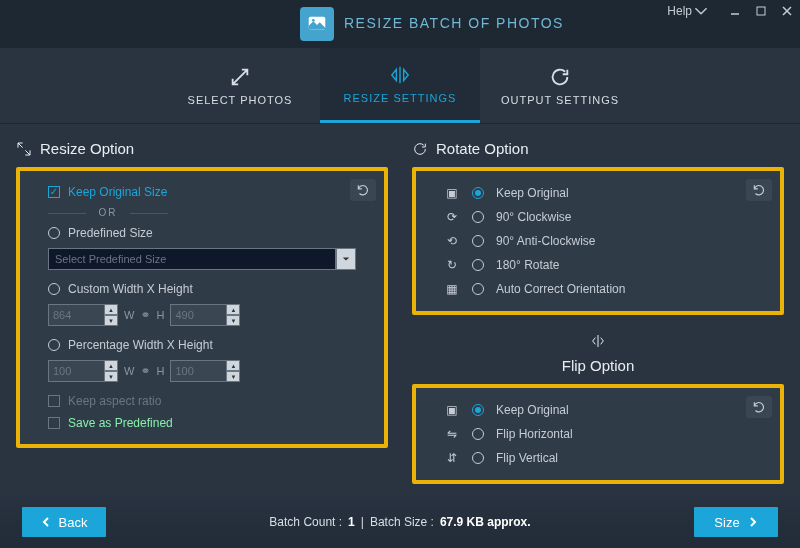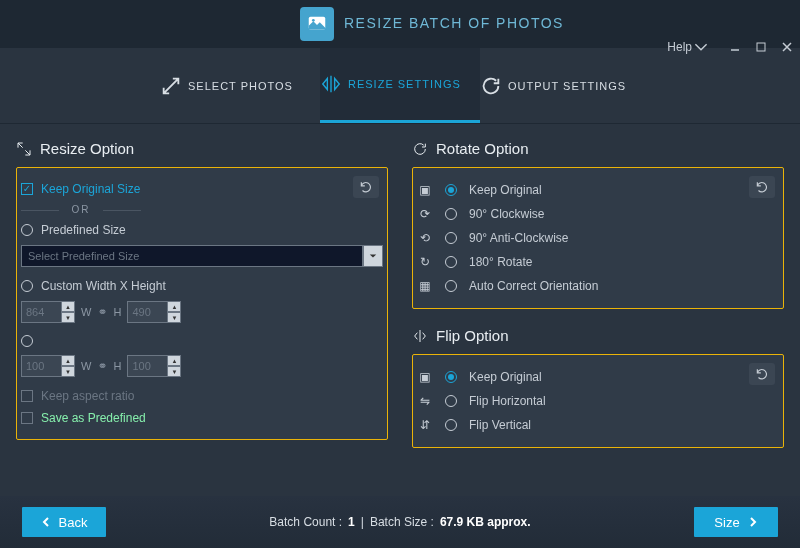--- a/index.html
+++ b/index.html
@@ -5,38 +5,38 @@
   * { box-sizing: border-box; margin: 0; padding: 0; font-family: "Segoe UI", Arial, sans-serif; }
   body { width: 800px; height: 548px; background: #2a3440; overflow: hidden; color: #c5ccd4; font-size: 12px; }
 
   
   .header { height: 48px; background: #1e2833; display: flex; align-items: center; padding: 0 8px 0 300px; position: relative; }
   .logo-box { width: 34px; height: 34px; background: #45a4ce; border-radius: 4px; display: flex; align-items: center; justify-content: center; margin-right: 10px; }
   .logo-box svg { width: 22px; height: 22px; }
   .title-block { display: flex; flex-direction: column; line-height: 1.1; }
   .title-block .app-title { font-size: 16px; font-weight: 600; color: #e8edf1; letter-spacing: 1px; }
   .title-block .subtitle { font-size: 14px; color: #6fb8d6; letter-spacing: 1.5px; }
-  .win-controls { position: absolute; right: 6px; top: 4px; display: flex; align-items: center; gap: 12px; margin-top: 36px; }
+  .win-controls { position: absolute; right: 6px; top: 4px; display: flex; align-items: center; gap: 12px; }
   .help-link { color: #c5ccd4; font-size: 12px; display: flex; align-items: center; gap: 2px; cursor: pointer; margin-right: 8px;}
   .win-btn { width: 14px; height: 14px; display: flex; align-items: center; justify-content: center; cursor: pointer; }
 
   
   .tabbar { height: 76px; display: flex; justify-content: center; gap: 0; border-bottom: 1px solid #1e2833; }
-  .tab { width: 160px; display: flex; flex-direction: row; align-items: center; gap: 6px; cursor: pointer; }
+  .tab { width: 160px; display: flex; flex-direction: column; align-items: center; justify-content: center; gap: 6px; cursor: pointer; }
   .tab .tab-icon { color: #d8dee4; }
   .tab .tab-label { font-size: 11px; letter-spacing: 1px; color: #d8dee4; }
   .tab.active { background: #222c38; border-bottom: 3px solid #1ba5d8; }
   .tab.active .tab-label, .tab.active .tab-icon { color: #1ba5d8; }
 
   
   .main { display: flex; padding: 10px 16px 0 16px; gap: 24px; }
   .col { flex: 1; }
   .section-title { font-size: 15px; color: #e8edf1; padding: 6px 0 10px 0; display: flex; align-items: center; gap: 8px; }
-  .panel { background: #303b48; border: 1px solid #eab308; border-radius: 2px; padding: 10px 4px; position: relative; }
-  .panel + .section-title { margin-top: 12px; }
+  .panel { background: #303b48; border: 4px solid #eab308; border-radius: 2px; padding: 10px 28px; position: relative; }
+  .panel + .section-title { margin-top: 12px; flex-direction: column; }
 
   .reset-btn { position: absolute; right: 8px; top: 8px; width: 26px; height: 22px; background: #3b4653; border-radius: 3px; display: flex; align-items: center; justify-content: center; cursor: pointer; }
 
   .checkrow { display: flex; align-items: center; gap: 8px; padding: 4px 0; }
   .cb { width: 12px; height: 12px; border: 1px solid #1ba5d8; display: inline-flex; align-items: center; justify-content: center; }
   .cb.checked::after { content: "✓"; color: #1ba5d8; font-size: 10px; line-height: 1; }
   .cb.gray { border-color: #6b7683; }
   .or-div { text-align: center; color: #8b96a3; font-size: 10px; letter-spacing: 2px; margin: 4px 0; position: relative; width: 120px; }
   .or-div::before, .or-div::after { content: ""; position: absolute; top: 50%; width: 38px; height: 1px; background: #4a5562; }
   .or-div::before { left: 0; } .or-div::after { right: 0; }
@@ -46,21 +46,21 @@
   .radio.sel::after { content: ""; width: 6px; height: 6px; background: #1ba5d8; border-radius: 50%; }
   .row { display: flex; align-items: center; gap: 8px; padding: 4px 0; }
   .row .lbl { color: #c5ccd4; }
 
   .combo { display: flex; margin: 4px 0 8px 0; }
   .combo-input { flex: 1; height: 22px; background: #0f172a; border: 1px solid #6b7683; color: #6b7683; padding: 0 6px; font-size: 11px; display:flex; align-items:center;}
   .combo-btn { width: 20px; height: 22px; background: #cfd6dd; border: 1px solid #6b7683; display: flex; align-items: center; justify-content: center; cursor: pointer; }
 
   .numrow { display: flex; align-items: center; gap: 6px; margin: 4px 0 8px 0; }
   .spinbox { display: flex; height: 22px; }
-  .spinbox input { width: 40px; background: #3b4653; border: 1px solid #6b7683; border-right: none; color: #6b7683; padding: 0 4px; font-size: 11px; }
+  .spinbox input { width: 56px; background: #3b4653; border: 1px solid #6b7683; border-right: none; color: #6b7683; padding: 0 4px; font-size: 11px; }
   .spinbox .spins { width: 14px; display: flex; flex-direction: column; }
   .spinbox .spins div { flex: 1; background: #cfd6dd; border: 1px solid #6b7683; display: flex; align-items: center; justify-content: center; font-size: 6px; cursor: pointer; color:#333;}
   .wh { color: #8b96a3; font-size: 11px; }
   .link-icon { color: #8b96a3; }
 
   .rot-row { display: flex; align-items: center; gap: 12px; padding: 5px 0; }
   .rot-row .slot-icon { width: 16px; text-align: center; color: #c5ccd4; }
 
   
   .footer { position: absolute; bottom: 0; left: 0; right: 0; height: 52px; display: flex; align-items: center; justify-content: space-between; padding: 0 22px; background: linear-gradient(#283240, #222c38); }
@@ -184,20 +184,21 @@
             <input disabled="" value="490" style="">
             <div class="spins">
               <div>▲</div>
               <div>▼</div>
             </div>
           </div>
       </div>
 
       <div class="row">
         <span class="radio"></span>
+        <span class="lbl">Percentage Width X Height</span>
       </div>
       <div class="numrow">
         <div class="spinbox">
             <input disabled="" value="100" style="">
             <div class="spins">
               <div>▲</div>
               <div>▼</div>
             </div>
           </div>
         <span class="wh">W</span>

